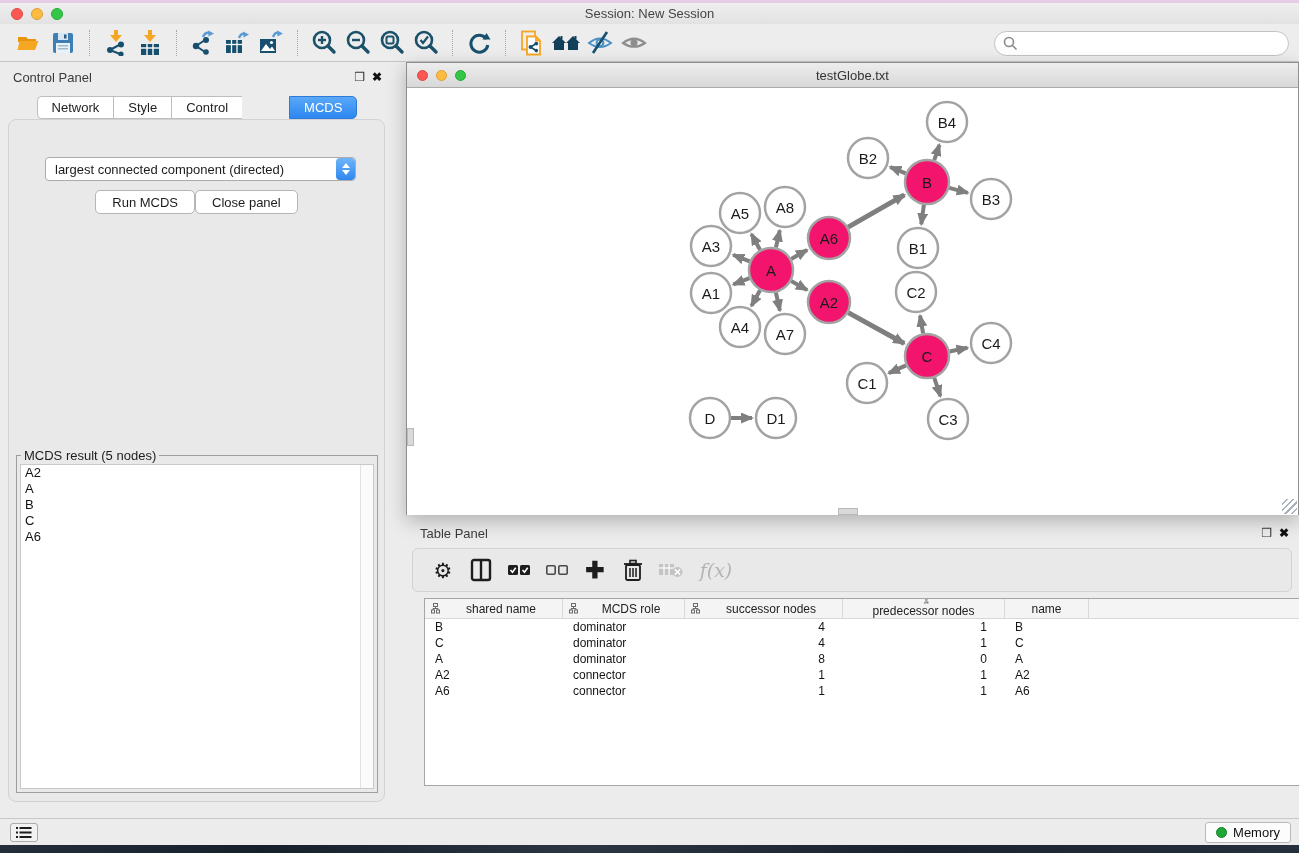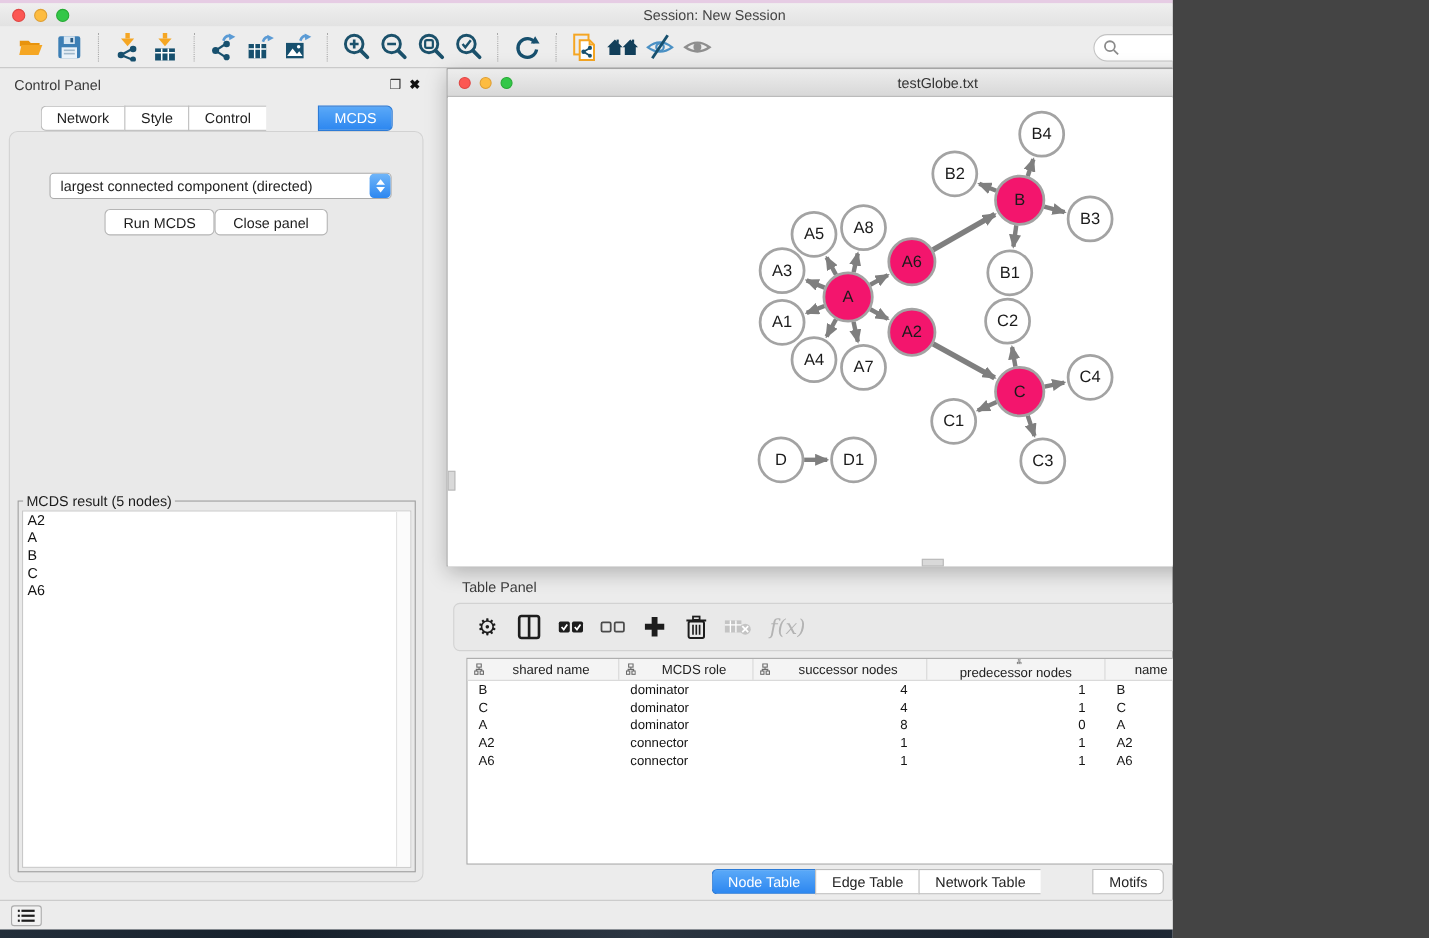--- a/index.html
+++ b/index.html
@@ -1,17 +1,17 @@
 <!DOCTYPE html>
 <html><head>
 <meta charset="utf-8">
 <style>
   * { margin:0; padding:0; box-sizing:border-box; }
   html,body { background:#444; font-family:"Liberation Sans", sans-serif; }
-  #app { position:relative; width:1066px; height:853px; background:#ECECEC; overflow:hidden;
+  #app { position:relative; width:1299px; height:853px; background:#ECECEC; overflow:hidden;
          font-family:"Liberation Sans", sans-serif; }
 
   
   .top-edge { position:absolute; left:0; top:0; width:1299px; height:3px; background:#E6CCE4; }
   .titlebar { position:absolute; left:0; top:3px; width:1299px; height:21px;
               background:linear-gradient(#EFEFEF,#E2E2E2); display:flex; align-items:center; }
   .titlebar .title { position:absolute; left:0; right:0; text-align:center; font-size:13px; color:#444; }
   .lights { display:flex; gap:8px; margin-left:11px; z-index:2; }
   .light { width:12px; height:12px; border-radius:50%; }
   .light.red { background:#FC5753; border:1px solid #DF4744; }
@@ -616,26 +616,20 @@
           <div class="tp-row">
             <div class="td-cell td-left" style="width: 138px;">A6</div>
             <div class="td-cell td-left" style="width: 122px;">connector</div>
             <div class="td-cell td-right" style="width: 158px;">1</div>
             <div class="td-cell td-right" style="width: 162px;">1</div>
             <div class="td-cell td-left" style="width: 84px;">A6</div>
           </div>
         </div>
     </div>
 
-    <div class="seg-tabs tp-tabs" id="tp-tabs">
-        <div class="seg-tab active">Node Table</div>
-        <div class="seg-tab">Edge Table</div>
-        <div class="seg-tab">Network Table</div>
-        <div class="seg-tab">Motifs</div>
-      </div>
   </div>
 
   <div class="statusbar">
     <button class="list-btn">
       <svg width="16" height="13" viewBox="0 0 16 13">
           <g fill="#1d1d1d">
             <rect x="0" y="1" width="2" height="2"></rect>
             <rect x="3.5" y="1" width="12" height="2"></rect>
             <rect x="0" y="5.5" width="2" height="2"></rect>
             <rect x="3.5" y="5.5" width="12" height="2"></rect>

